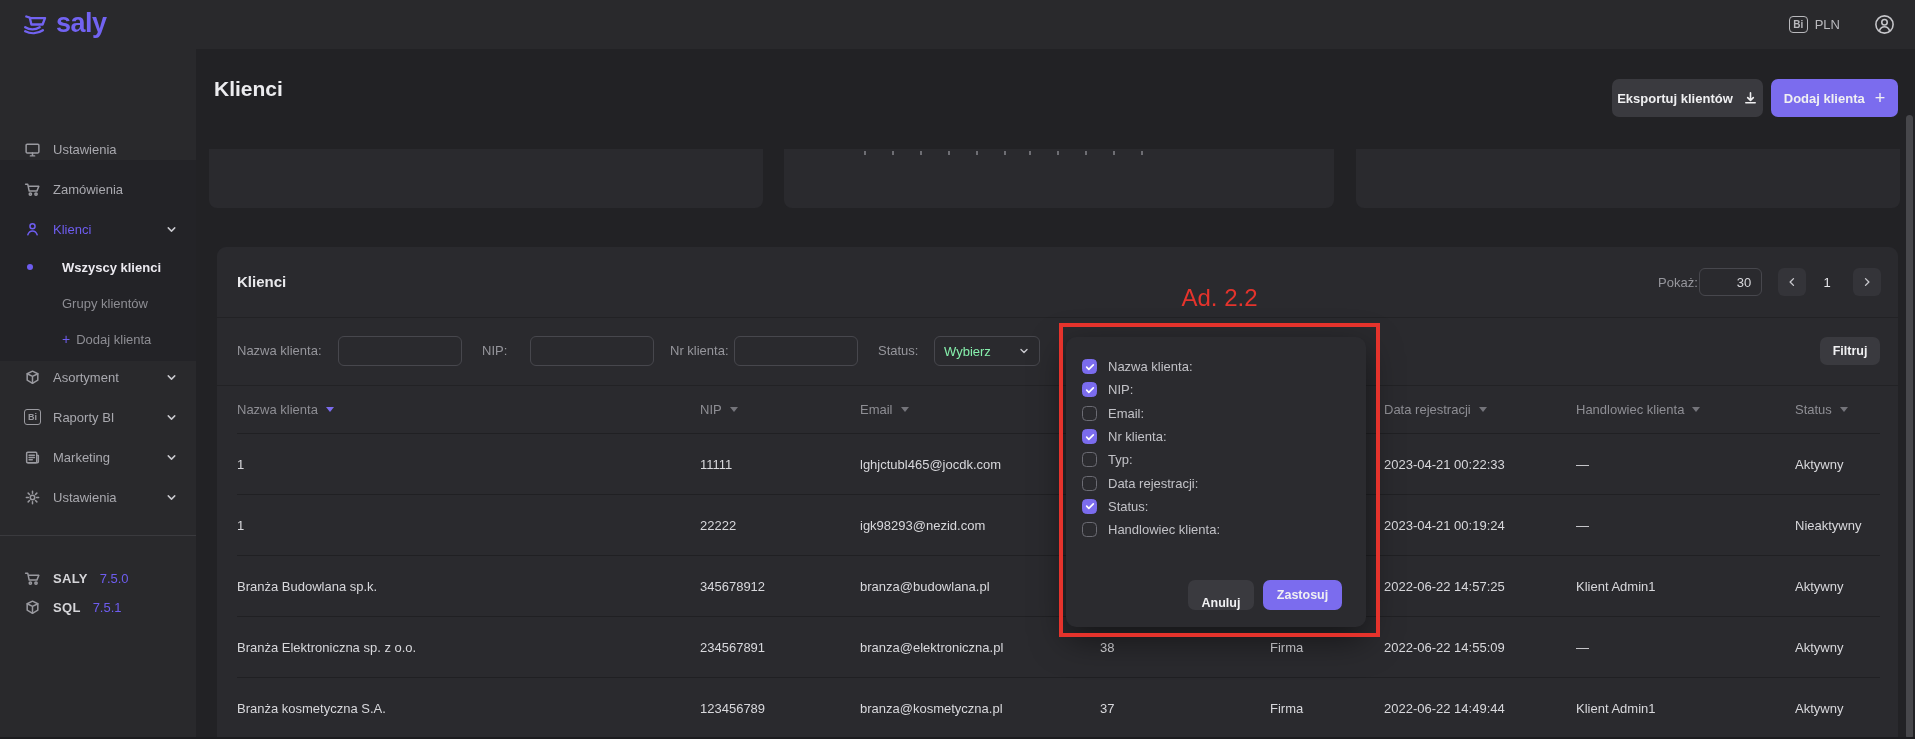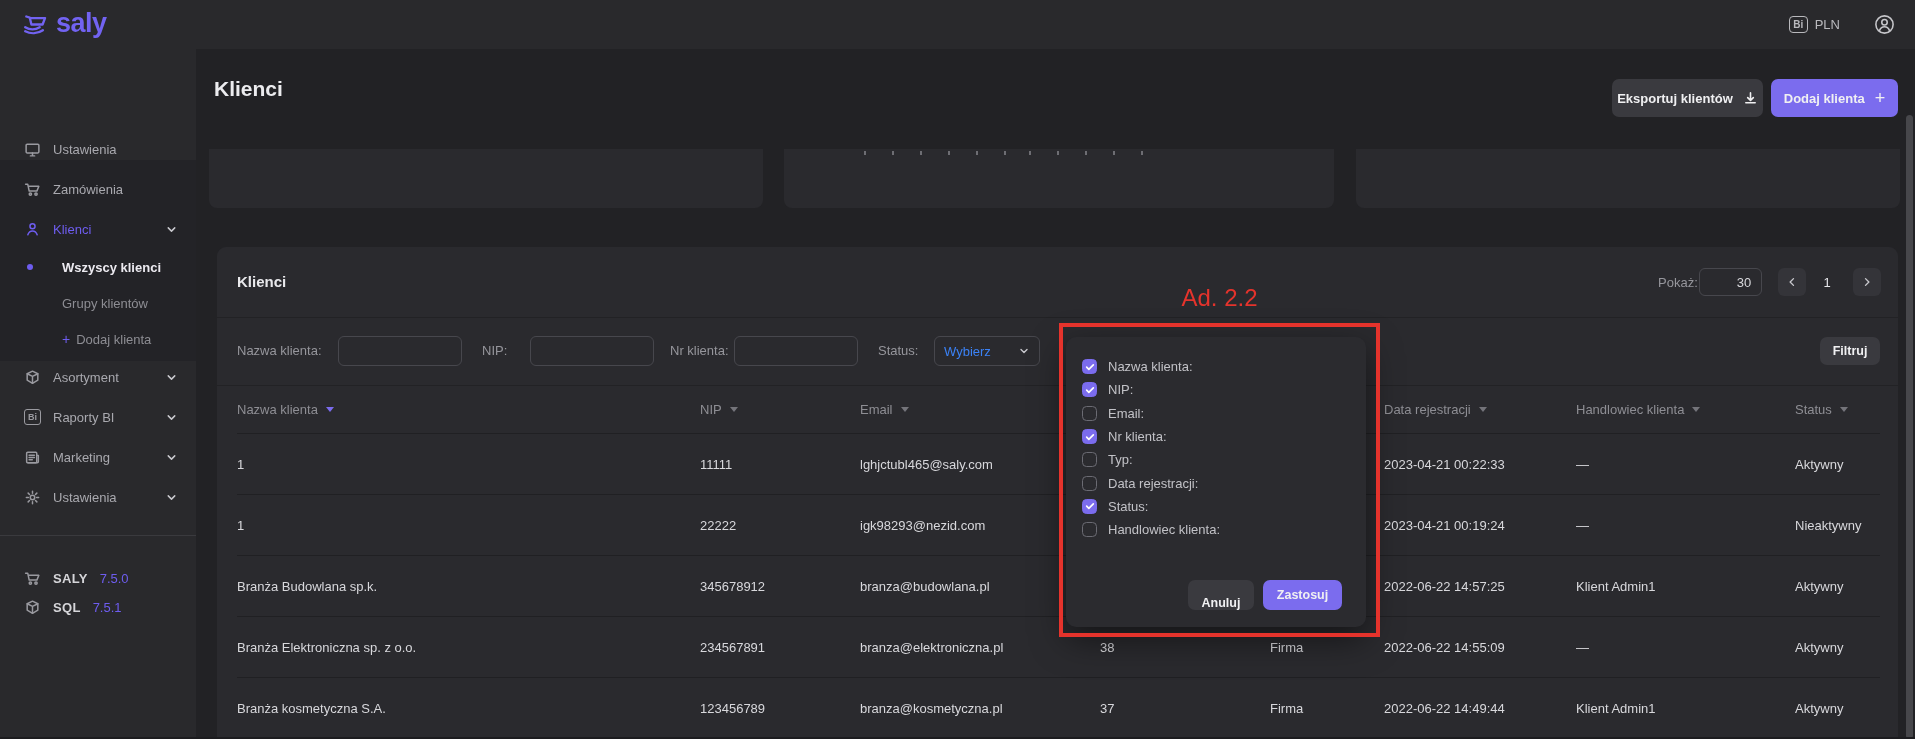--- a/index.html
+++ b/index.html
@@ -48,21 +48,21 @@
   .panel { position:absolute; left:217px; top:247px; width:1681px; height:492px; background:#2a2a2e; border-radius:9px 9px 0 0; z-index:2; }
   .panel-title { position:absolute; left:20px; top:26px; color:#e9e9ec; font-size:15px; font-weight:bold; }
   .title-sep { position:absolute; left:0; top:70px; width:1681px; height:1px; background:#222225; }
   .show-label { position:absolute; left:1441px; top:28px; color:#96969c; font-size:13px; }
   .page-size { position:absolute; left:1482px; top:21px; width:63px; height:28px; background:transparent; border:1px solid #47474d; border-radius:6px; color:#d8d8dc; font-size:13px; text-align:center; font-family:inherit;padding-left:27px; }
   .pg-btn { position:absolute; top:21px; width:28px; height:28px; background:#343439; border-radius:6px; display:flex; align-items:center; justify-content:center; cursor:pointer; }
   .pg-num { position:absolute; left:1596px; top:21px; width:28px; height:28px; display:flex; align-items:center; justify-content:center; color:#e6e6ea; font-size:13px; }
 
   .flabel { position:absolute; top:96px; color:#96969c; font-size:13px; }
   .finput { position:absolute; top:89px; width:124px; height:30px; background:transparent; border:1px solid #47474d; border-radius:6px; color:#d8d8dc; font-size:13px; padding:0 8px; font-family:inherit; }
-  .fselect { position:absolute; top:89px; width:106px; height:30px; border:1px solid #47474d; border-radius:6px; display:flex; align-items:center; justify-content:space-between; padding:0 9px; color:#3b82f6; font-size:13px; cursor:pointer; }
+  .fselect { position:absolute; top:89px; width:106px; height:30px; border:1px solid #47474d; border-radius:6px; display:flex; align-items:center; justify-content:space-between; padding:0 9px; color:#86efac; font-size:13px; cursor:pointer; }
   .filter-btn { position:absolute; left:1603px; top:90px; width:60px; height:28px; font-size:12.5px; }
   .filter-sep { position:absolute; left:0; top:138px; width:1681px; height:1px; background:#222225; }
 
   .tgrid { display:grid; grid-template-columns:463px 160px 240px 170px 114px 192px 219px 85px; align-items:center; }
   .thead { position:absolute; left:20px; top:138px; width:1643px; height:48px; }
   .thcell { display:flex; align-items:center; gap:8px; color:#8e8e94; font-size:13px; cursor:pointer; white-space:nowrap; overflow:hidden; }
   .tri { width:0; height:0; border-left:4.5px solid transparent; border-right:4.5px solid transparent; border-top:5.5px solid #74747a; }
   .tri.accent { border-top-color:#7b6cee; }
   .tbody { position:absolute; left:0; top:186px; width:1681px; }
   .trow { width:1643px; margin-left:20px; height:61px; border-top:1px solid #202023; cursor:pointer; }
@@ -309,21 +309,21 @@
       <div class="thcell">
           <span>Status</span>
           <span class="tri"></span>
         </div>
     </div>
 
     <div class="tbody">
       <div class="trow tgrid">
         <div class="tcell">1</div>
           <div class="tcell">11111</div>
-          <div class="tcell">lghjctubl465@saly.com</div>
+          <div class="tcell">lghjctubl465@jocdk.com</div>
           <div class="tcell"></div>
           <div class="tcell"></div>
           <div class="tcell">2023-04-21 00:22:33</div>
           <div class="tcell">—</div>
           <div class="tcell">Aktywny</div>
       </div>
       <div class="trow tgrid">
         <div class="tcell">1</div>
           <div class="tcell">22222</div>
           <div class="tcell">igk98293@nezid.com</div>

